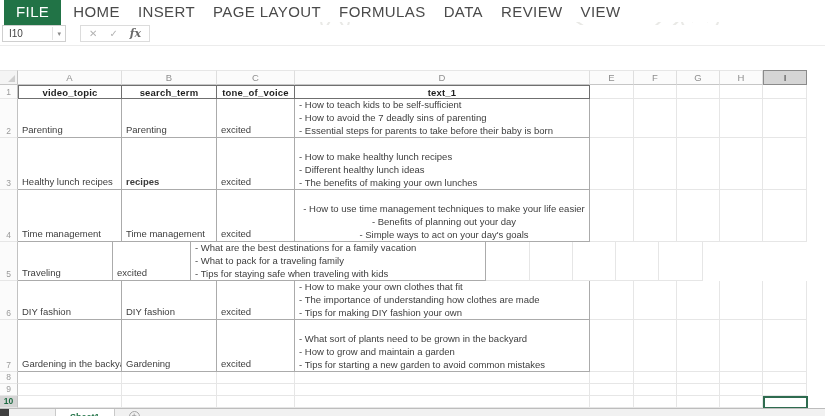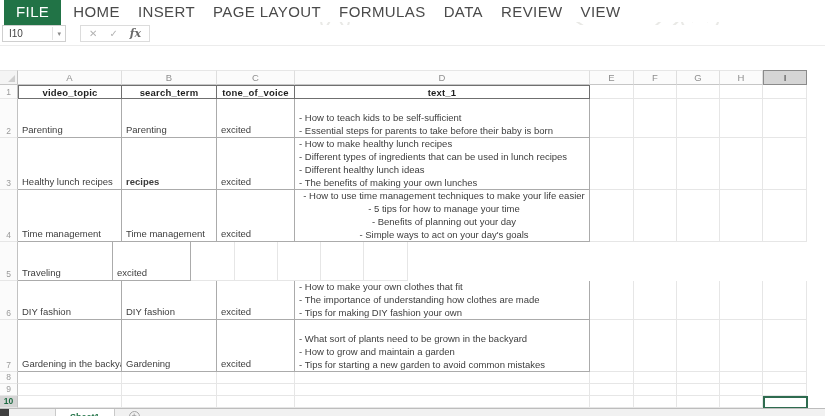--- a/index.html
+++ b/index.html
@@ -124,66 +124,70 @@
           <div class="cell gcell" style="width: 43px; height: 14px;"></div>
           <div class="cell gcell" style="width: 44px; height: 14px;"></div>
         </div>
         <div class="row" style="height: 39px;">
           <div class="gut" style="width: 18px;">2</div>
           <div class="cell tbl abc" style="width: 104px;">Parenting</div>
           <div class="cell tbl abc" style="width: 95px;">Parenting</div>
           <div class="cell tbl abc" style="width: 78px;">excited</div>
           <div class="cell tbl dlines" style="width: 295px;">
             <div class="dline">- How to teach kids to be self-sufficient</div>
+            <div class="dline">- How to avoid the 7 deadly sins of parenting</div>
             <div class="dline">- Essential steps for parents to take before their baby is born</div>
           </div>
           <div class="cell gcell" style="width: 44px; height: 39px;"></div>
           <div class="cell gcell" style="width: 43px; height: 39px;"></div>
           <div class="cell gcell" style="width: 43px; height: 39px;"></div>
           <div class="cell gcell" style="width: 43px; height: 39px;"></div>
           <div class="cell gcell" style="width: 44px; height: 39px;"></div>
         </div>
         <div class="row" style="height: 52px;">
           <div class="gut" style="width: 18px;">3</div>
           <div class="cell tbl abc" style="width: 104px;">Healthy lunch recipes</div>
           <div class="cell tbl abc" style="width: 95px; font-weight: bold;">recipes</div>
           <div class="cell tbl abc" style="width: 78px;">excited</div>
           <div class="cell tbl dlines" style="width: 295px;">
             <div class="dline">- How to make healthy lunch recipes</div>
-            <div class="dline">- Different types of ingredients that can be used in lunch recipes</div>
             <div class="dline">- Different healthy lunch ideas</div>
             <div class="dline">- The benefits of making your own lunches</div>
           </div>
           <div class="cell gcell" style="width: 44px; height: 52px;"></div>
           <div class="cell gcell" style="width: 43px; height: 52px;"></div>
           <div class="cell gcell" style="width: 43px; height: 52px;"></div>
           <div class="cell gcell" style="width: 43px; height: 52px;"></div>
           <div class="cell gcell" style="width: 44px; height: 52px;"></div>
         </div>
         <div class="row" style="height: 52px;">
           <div class="gut" style="width: 18px;">4</div>
           <div class="cell tbl abc" style="width: 104px;">Time management</div>
           <div class="cell tbl abc" style="width: 95px;">Time management</div>
           <div class="cell tbl abc" style="width: 78px;">excited</div>
           <div class="cell tbl dlines" style="width: 295px; align-items: center;">
             <div class="dline">- How to use time management techniques to make your life easier</div>
-            <div class="dline">- 5 tips for how to manage your time</div>
             <div class="dline">- Benefits of planning out your day</div>
             <div class="dline">- Simple ways to act on your day's goals</div>
           </div>
           <div class="cell gcell" style="width: 44px; height: 52px;"></div>
           <div class="cell gcell" style="width: 43px; height: 52px;"></div>
           <div class="cell gcell" style="width: 43px; height: 52px;"></div>
           <div class="cell gcell" style="width: 43px; height: 52px;"></div>
           <div class="cell gcell" style="width: 44px; height: 52px;"></div>
         </div>
         <div class="row" style="height: 39px;">
           <div class="gut" style="width: 18px;">5</div>
           <div class="cell tbl abc" style="width: 95px;">Traveling</div>
           <div class="cell tbl abc" style="width: 78px;">excited</div>
+          <div class="cell tbl dlines" style="width: 295px;">
+            <div class="dline">- What are the best destinations for a family vacation</div>
+            <div class="dline">- What to pack for a traveling family</div>
+            <div class="dline">- Tips for staying safe when traveling with kids</div>
+          </div>
           <div class="cell gcell" style="width: 44px; height: 39px;"></div>
           <div class="cell gcell" style="width: 43px; height: 39px;"></div>
           <div class="cell gcell" style="width: 43px; height: 39px;"></div>
           <div class="cell gcell" style="width: 43px; height: 39px;"></div>
           <div class="cell gcell" style="width: 44px; height: 39px;"></div>
         </div>
         <div class="row" style="height: 39px;">
           <div class="gut" style="width: 18px;">6</div>
           <div class="cell tbl abc" style="width: 104px;">DIY fashion</div>
           <div class="cell tbl abc" style="width: 95px;">DIY fashion</div>

